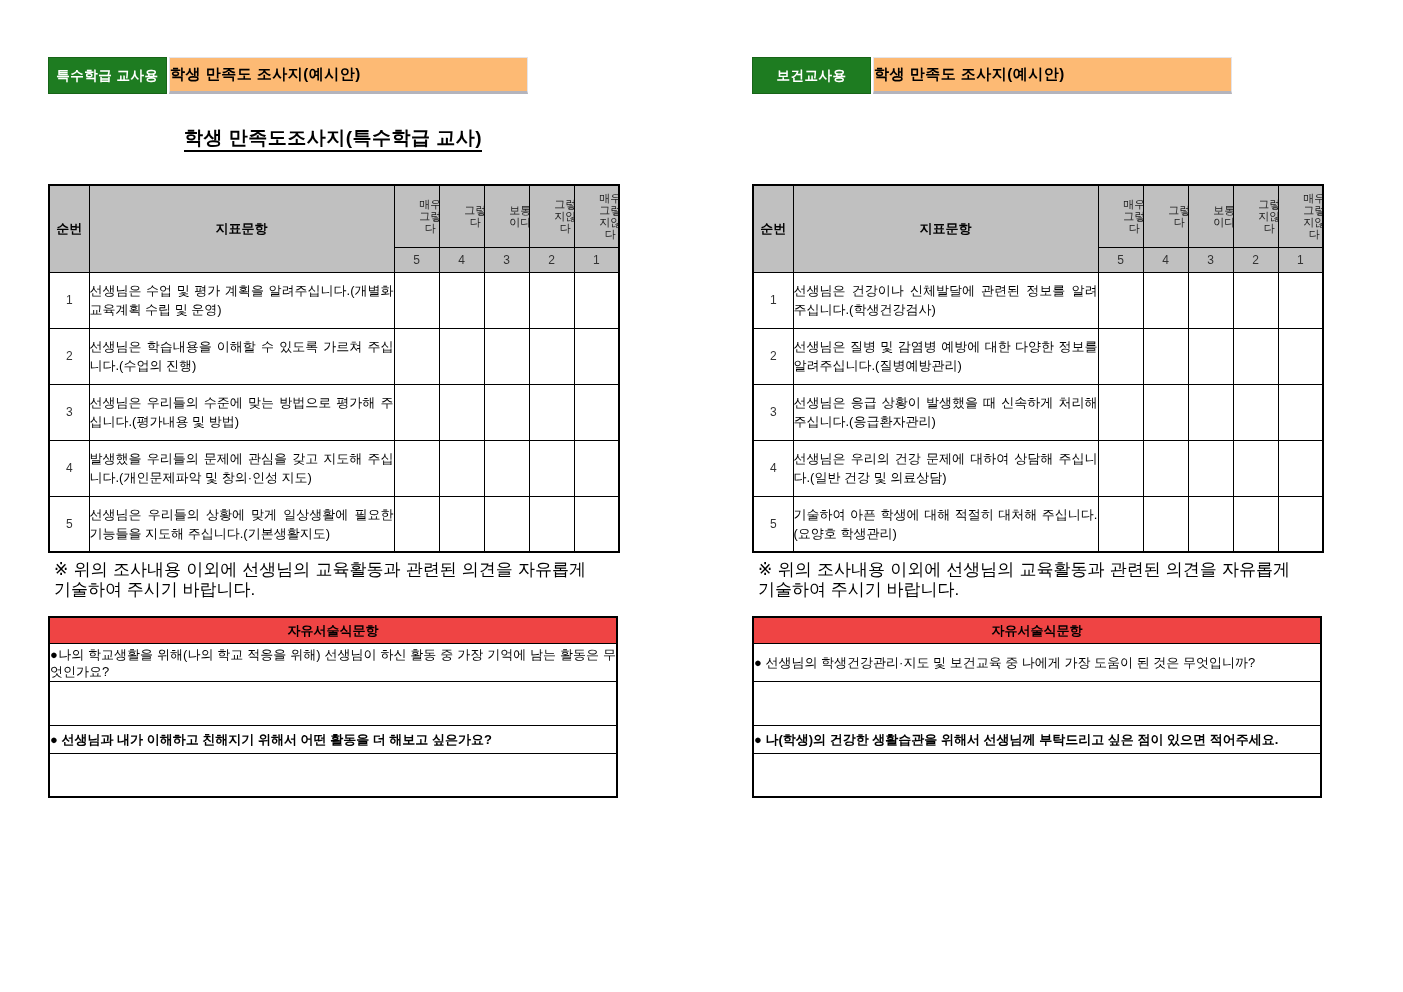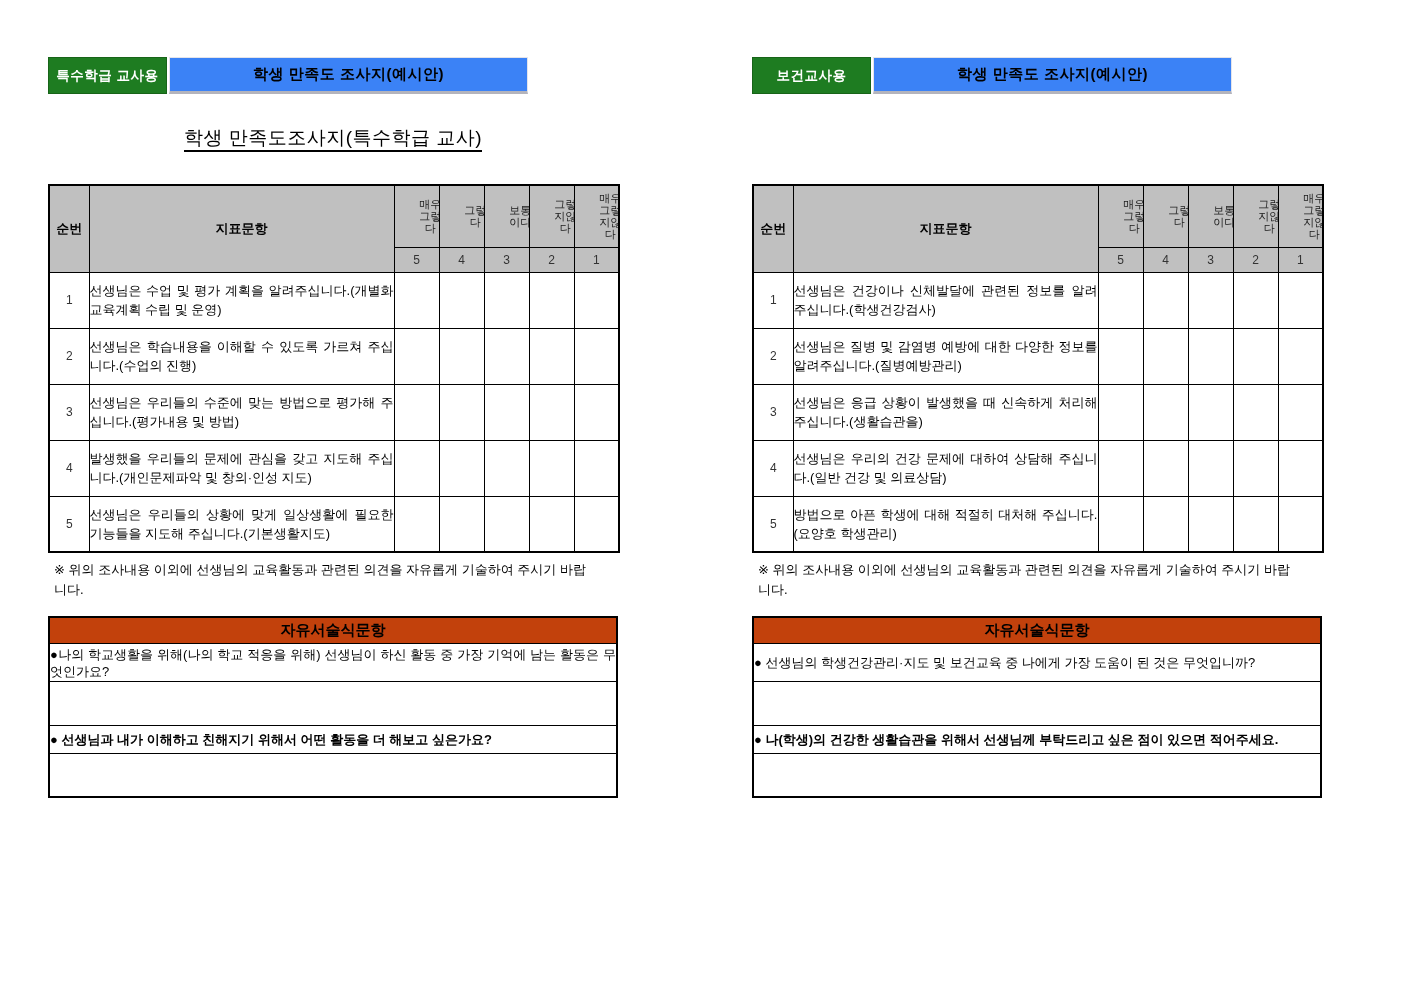--- a/index.html
+++ b/index.html
@@ -12,29 +12,29 @@
   .panel.right{left:752px;}
 
   
   .head-row{position:absolute;top:53px;left:0;width:480px;height:37px;display:flex;}
   .badge{
     width:117px;flex:0 0 117px;background:#1e7c21;border:1px solid #176418;
     color:#fff;font-size:13.5px;font-weight:bold;
     display:flex;align-items:center;justify-content:center;letter-spacing:0.5px;
   }
   .doc-title-box{
-    flex:1;margin-left:2px;background:#3b82f6;
+    flex:1;margin-left:2px;background:#fdba74;
     border:1px solid #e4e4ea;border-bottom:3px solid #b4b4bc;
     display:flex;align-items:center;padding-left:0;
-    font-size:15px;font-weight:bold;letter-spacing:0.5px;justify-content:center;
+    font-size:15px;font-weight:bold;letter-spacing:0.5px;
   }
 
   .main-title{
     position:absolute;top:121px;left:0;width:100%;margin:0;
-    text-align:center;font-size:19px;font-weight:normal;
+    text-align:center;font-size:19px;font-weight:bold;
   }
   .main-title span{border-bottom:2px solid #000;padding-bottom:2px;letter-spacing:0.5px;}
 
   
   table.survey{
     position:absolute;top:180px;left:0;width:570px;
     border-collapse:collapse;table-layout:fixed;border:2px solid #000;
   }
   table.survey th,table.survey td{border:1px solid #000;padding:0;overflow:hidden;}
   table.survey thead th{background:#c0c0c0;}
@@ -49,30 +49,30 @@
   tr.data-row{height:56px;}
   td.r-num{text-align:center;font-size:12px;color:#333;}
   td.r-q{
     font-size:13px;line-height:19px;padding:3px 8px;vertical-align:middle;
     text-align:justify;word-break:break-all;
   }
 
   
   .note{
     position:absolute;top:556px;left:6px;width:532px;margin:0;
-    font-size:13px;line-height:20px;text-align:justify;word-break:break-all;
+    font-size:17px;line-height:20px;text-align:justify;word-break:break-all;
   }
 
   
   table.free{
     position:absolute;top:612px;left:0;width:570px;
     border-collapse:collapse;table-layout:fixed;border:2px solid #000;
   }
   table.free th,table.free td{border:1px solid #000;padding:0;}
-  table.free th{height:25px;background:#c2410c;font-size:15px;font-weight:bold;}
+  table.free th{height:25px;background:#ef4444;font-size:13px;font-weight:bold;}
   td.f-q{
     font-size:13px;line-height:17px;padding:2px 6px;vertical-align:middle;
     text-align:justify;word-break:break-all;
   }
   tr.f-q1{height:38px;}
   tr.f-a1{height:44px;}
   tr.f-q2{height:28px;font-weight:bold;}
   tr.f-a2{height:43px;}
   td.f-a{background:#fff;}
 </style>
@@ -242,39 +242,39 @@
         <td class="r-num">2</td>
         <td class="r-q">선생님은 질병 및 감염병 예방에 대한 다양한 정보를 알려주십니다.(질병예방관리)</td>
         <td class="r-c"></td>
           <td class="r-c"></td>
           <td class="r-c"></td>
           <td class="r-c"></td>
           <td class="r-c"></td>
       </tr>
       <tr class="data-row">
         <td class="r-num">3</td>
-        <td class="r-q">선생님은 응급 상황이 발생했을 때 신속하게 처리해 주십니다.(생활습관을)</td>
+        <td class="r-q">선생님은 응급 상황이 발생했을 때 신속하게 처리해 주십니다.(응급환자관리)</td>
         <td class="r-c"></td>
           <td class="r-c"></td>
           <td class="r-c"></td>
           <td class="r-c"></td>
           <td class="r-c"></td>
       </tr>
       <tr class="data-row">
         <td class="r-num">4</td>
         <td class="r-q">선생님은 우리의 건강 문제에 대하여 상담해 주십니다.(일반 건강 및 의료상담)</td>
         <td class="r-c"></td>
           <td class="r-c"></td>
           <td class="r-c"></td>
           <td class="r-c"></td>
           <td class="r-c"></td>
       </tr>
       <tr class="data-row">
         <td class="r-num">5</td>
-        <td class="r-q">방법으로 아픈 학생에 대해 적절히 대처해 주십니다.(요양호 학생관리)</td>
+        <td class="r-q">기술하여 아픈 학생에 대해 적절히 대처해 주십니다.(요양호 학생관리)</td>
         <td class="r-c"></td>
           <td class="r-c"></td>
           <td class="r-c"></td>
           <td class="r-c"></td>
           <td class="r-c"></td>
       </tr>
     </tbody>
   </table>
 
   <p class="note">※ 위의 조사내용 이외에 선생님의 교육활동과 관련된 의견을 자유롭게 기술하여 주시기 바랍니다.</p>

